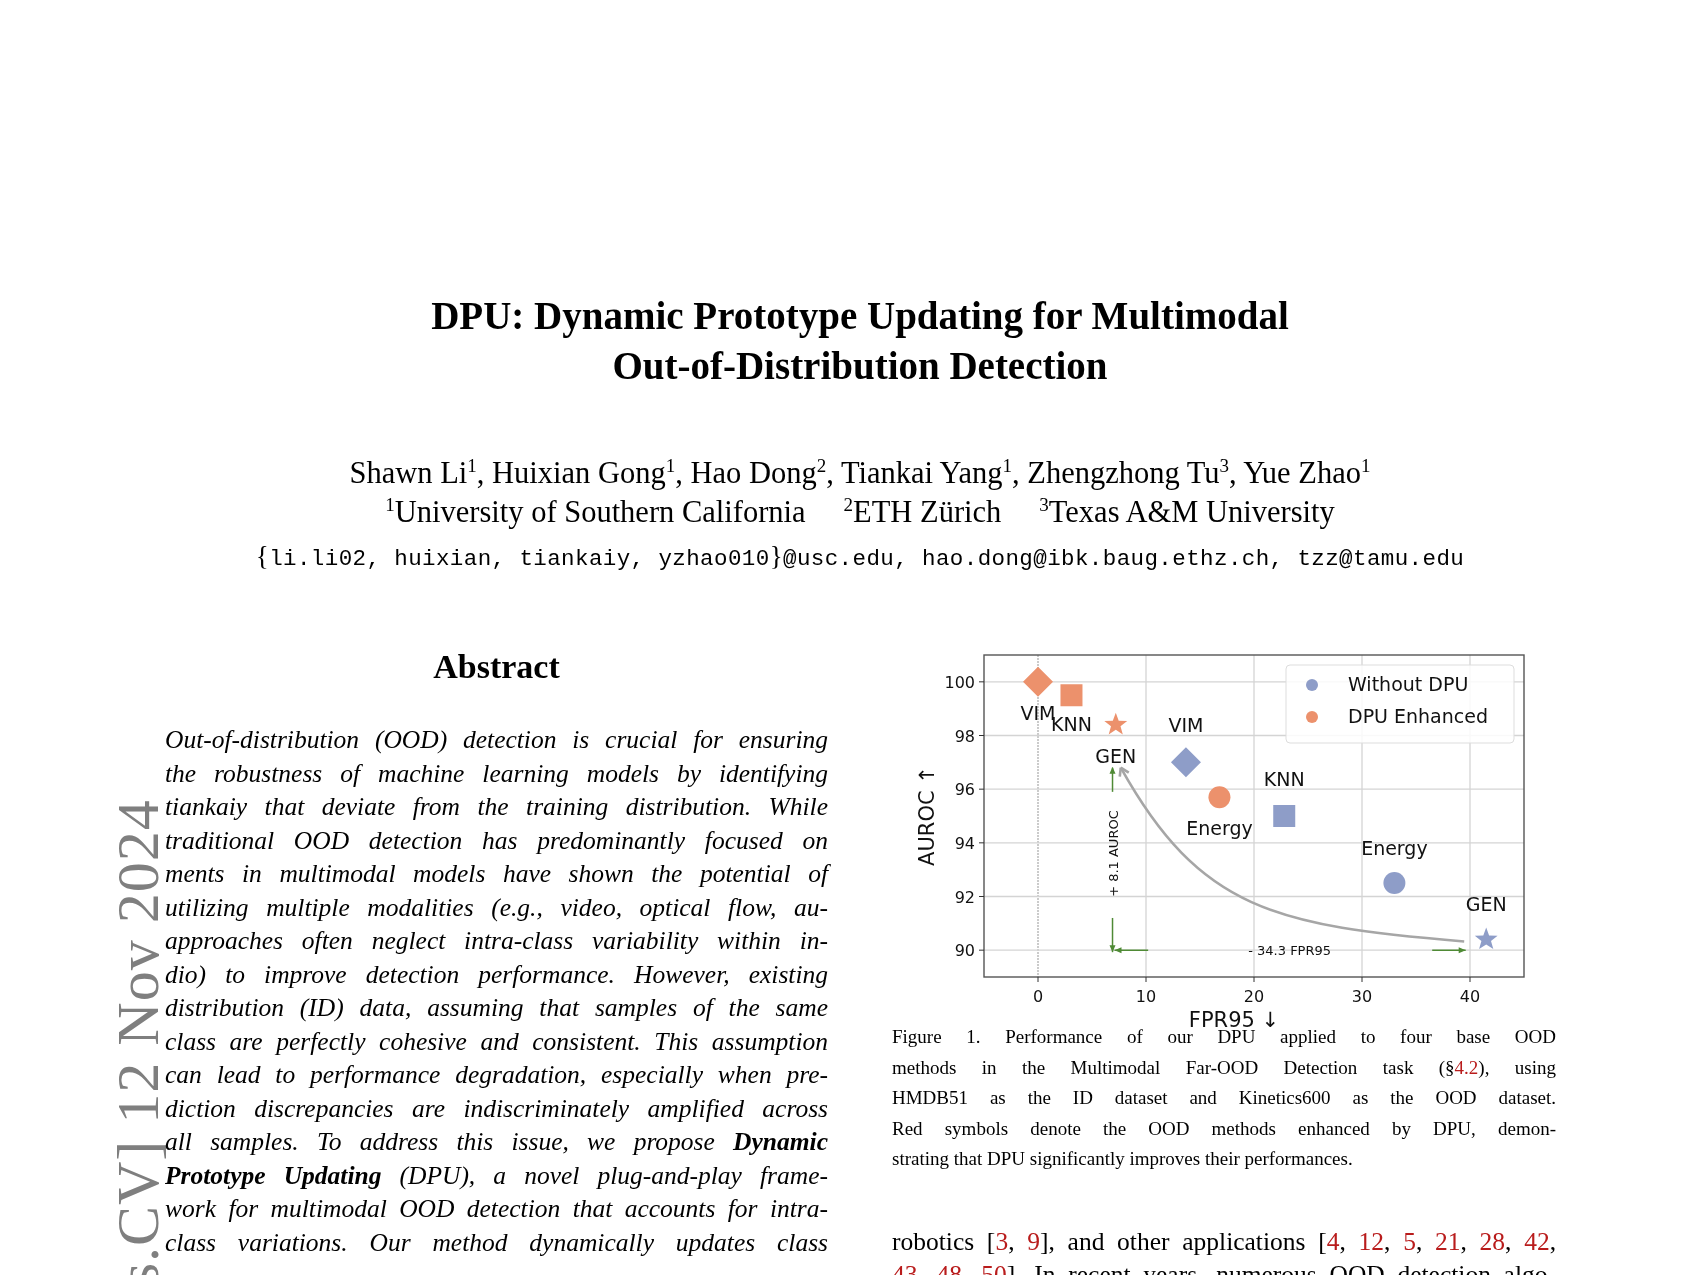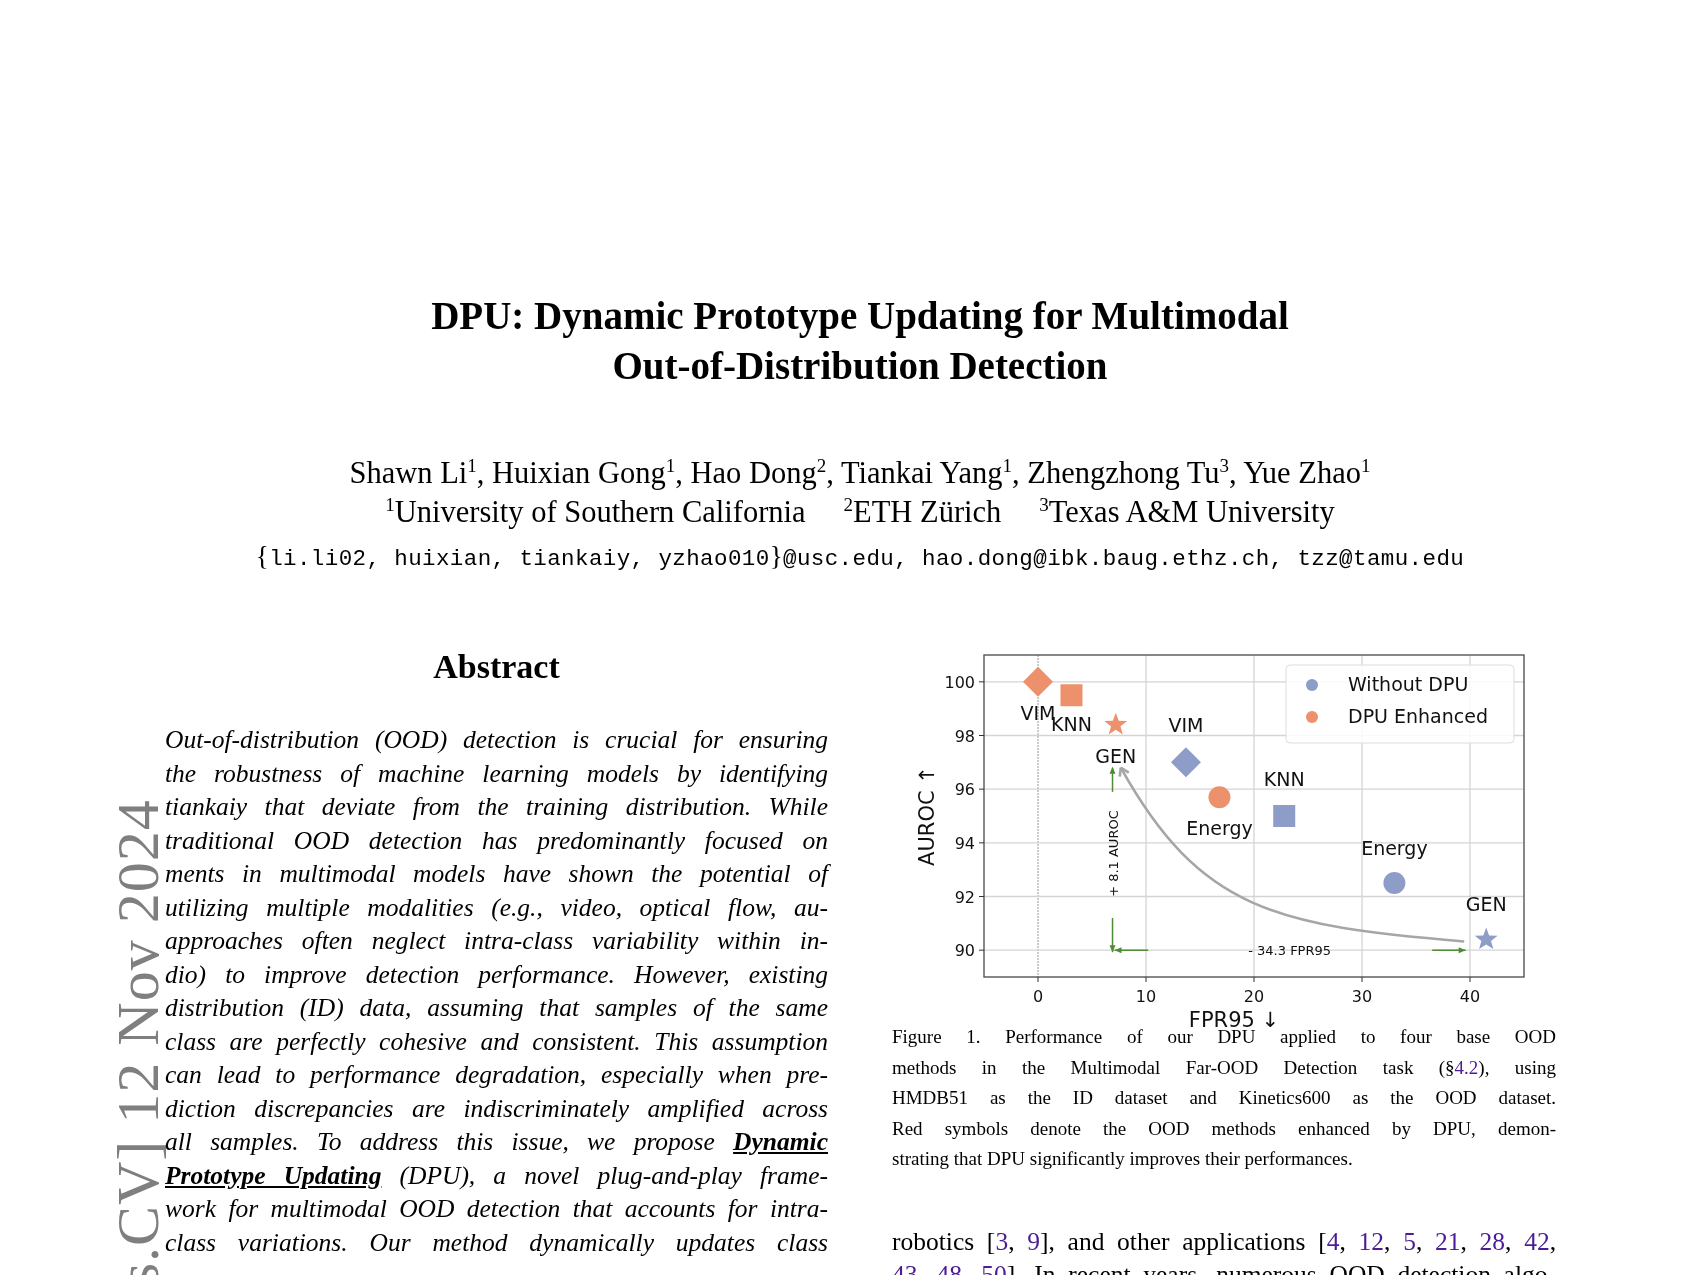--- a/index.html
+++ b/index.html
@@ -8,27 +8,27 @@
   .title { left:0; width:1720px; text-align:center; font-weight:bold; font-size:39px; line-height:50px; }
   .authors { left:0; width:1720px; text-align:center; font-size:30.5px; }
   .authors sup, .aff sup { font-size:19px; vertical-align:super; line-height:0; }
   .aff { left:0; width:1720px; text-align:center; font-size:30.5px; }
   .aff .sp { display:inline-block; width:38px; }
   .emails { left:0; width:1720px; text-align:center; font-family:"Liberation Mono", monospace; font-size:22.5px; letter-spacing:0.4px; }
   .emails .brace { font-family:"Liberation Serif", serif; font-size:27px; }
   .abs-heading { left:165px; width:663px; text-align:center; font-weight:bold; font-size:34px; }
   .abstract { left:165px; width:663px; font-style:italic; font-size:25.5px; line-height:33.5px; }
   .abstract .ln { display:block; text-align:justify; text-align-last:justify; white-space:nowrap; height:33.5px; }
-  .abstract b { font-weight:bold;text-decoration:underline; }
+  .abstract b { font-weight:bold; }
   .arxiv { left:8px; top:580px; width:110px; height:700px; }
   .arxiv-text { position:absolute; left:0; top:0; transform-origin:0 0; transform:translate(96px, 1285px) rotate(-90deg); white-space:nowrap; font-size:60px; color:#7f7f7f; letter-spacing:1px; }
   .caption { left:892px; width:664px; font-size:19px; line-height:30.5px; }
   .caption .ln { display:block; text-align:justify; text-align-last:justify; white-space:nowrap; height:30.5px; }
   .caption .ln.last { text-align-last:left; }
-  .ref { color:#4c1d95;margin-top:32px; }
+  .ref { color:#b91c1c;margin-top:32px; }
   .body-right { left:892px; width:664px; font-size:25.5px; line-height:33px; }
   .body-right .ln { display:block; text-align:justify; text-align-last:justify; white-space:nowrap; height:33px; }
   .chart-svg text { font-family:"DejaVu Sans", sans-serif; }
 </style>
 </head>
 <body>
 
 <div class="abs arxiv">
   <div class="arxiv-text">arXiv:2411.08227v1  [cs.CV]  12 Nov 2024</div>
 </div>

